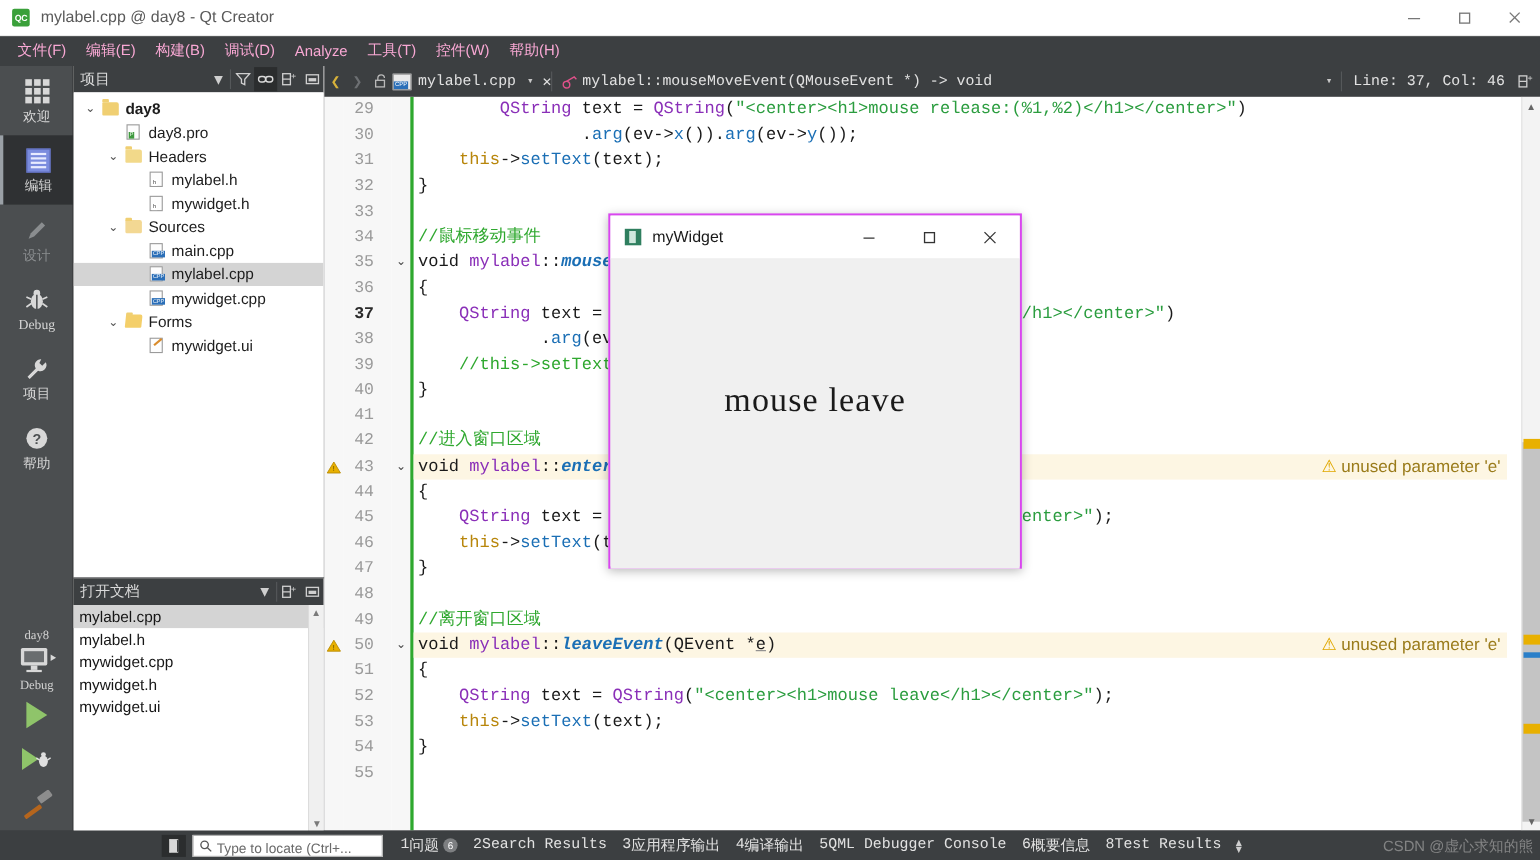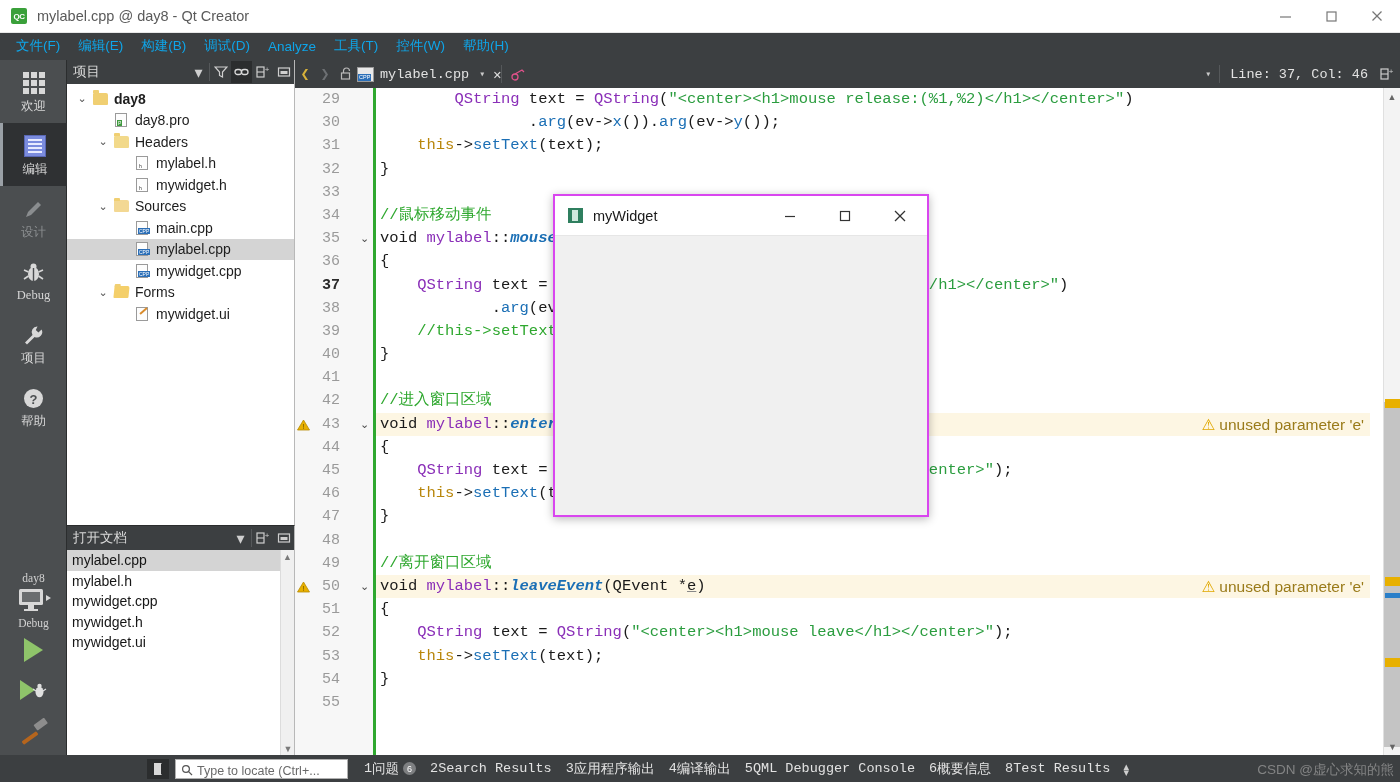--- a/index.html
+++ b/index.html
@@ -38,21 +38,21 @@
   .tb-btn svg { display:block; }
 
   
   .menubar {
     position: absolute; left: 0; top: 33px; width: 1400px; height: 27px;
     background: #3c3f41;
     display: flex; align-items: center;
     padding-left: 7px;
   }
   .menu-item {
-    font-size: 13.5px; color: #0ea5e9;
+    font-size: 13.5px; color: #f9a8d4;
     padding: 3px 9px 4px 9px; white-space: nowrap;
   }
 
   
   .modebar {
     position: absolute; left: 0; top: 60px; width: 67px; height: 695px;
     background: #4b4e50;
     border-right: 1px solid #2b2d2e;
   }
   .mode-item {
@@ -558,20 +558,23 @@
       <span>mylabel.cpp</span>
       <span class="cb-arrow">▾</span>
     </div>
     <span class="cb-x">✕</span>
     <div class="sep"></div>
     <div class="symico">
       <svg width="15" height="13" viewBox="0 0 15 13">
           <circle cx="4" cy="9" r="3" fill="none" stroke="#e0518a" stroke-width="1.3"></circle>
           <path d="M4 6 L11 2 L13 4" fill="none" stroke="#e0518a" stroke-width="1.3"></path>
         </svg>
+    </div>
+    <div class="combo">
+      <span>mylabel::mouseMoveEvent(QMouseEvent *) -&gt; void</span>
     </div>
     <span class="cb-arrow" style="color:#c8c8c8;font-size:10px;margin-left:auto;margin-right:8px;">▾</span>
     <div class="sep"></div>
     <div style="padding:0 10px;">Line: 37, Col: 46</div>
     <div class="splitico">
       <svg width="14" height="14" viewBox="0 0 14 14">
           <rect x="1" y="2" width="7" height="10" fill="none" stroke="#cfcfcf" stroke-width="1.2"></rect>
           <line x1="1" y1="7" x2="8" y2="7" stroke="#cfcfcf" stroke-width="1.1"></line>
           <text x="11" y="7" font-size="8" fill="#cfcfcf" text-anchor="middle" font-family="Liberation Sans, sans-serif">+</text>
         </svg>
@@ -682,20 +685,23 @@
             </svg>
         </div>
         <div class="pw-btn">
           <svg width="16" height="16" viewBox="0 0 16 16">
               <line x1="3" y1="3" x2="13" y2="13" stroke="#333" stroke-width="1.2"></line>
               <line x1="13" y1="3" x2="3" y2="13" stroke="#333" stroke-width="1.2"></line>
             </svg>
         </div>
       </div>
     </div>
+    <div class="popup-body">
+      <div class="popup-text">mouse leave</div>
+    </div>
   </div>
 
   <div class="statusbar">
     <div class="sb-left"></div>
     <div class="sb-toggle">
         <i></i>
       </div>
     <div class="locator">
       <span class="loc-ico">
         <svg width="12" height="12" viewBox="0 0 12 12">

